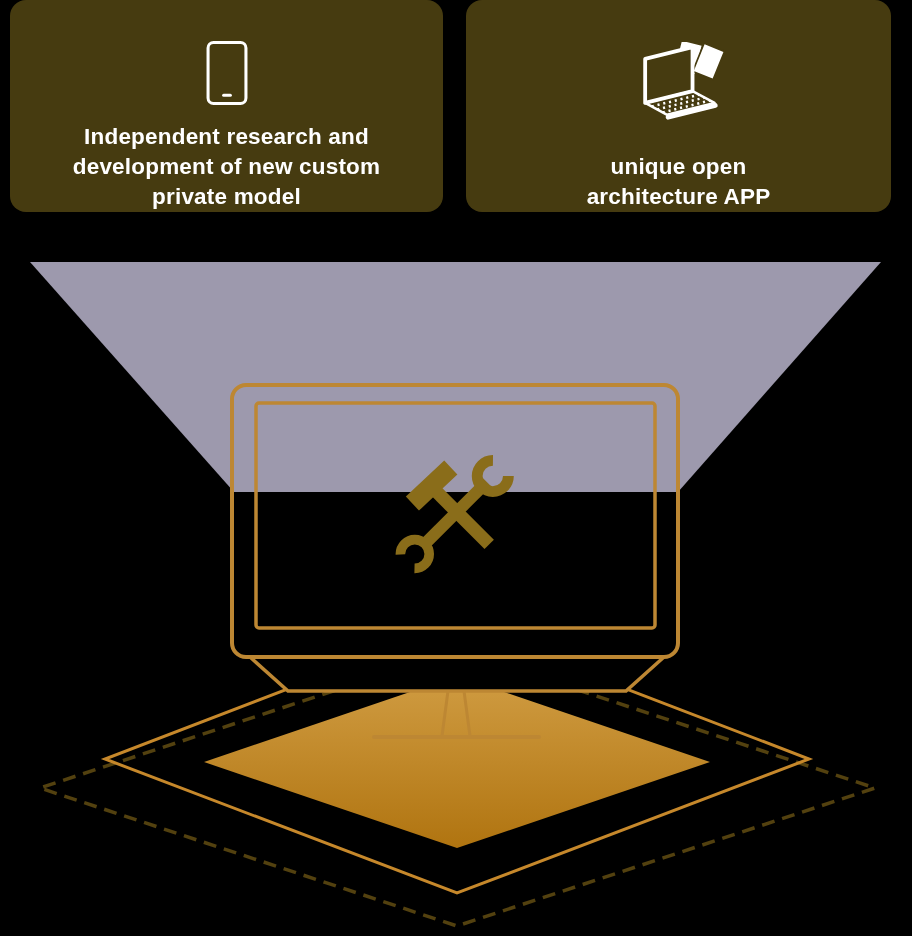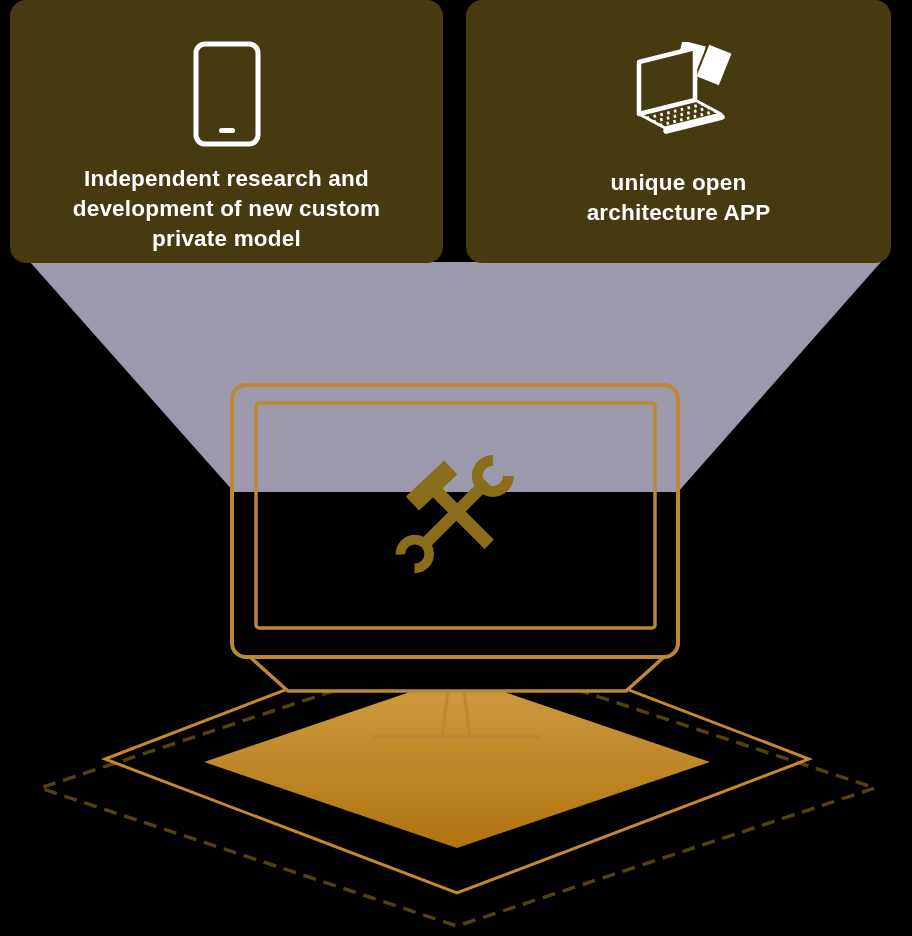--- a/index.html
+++ b/index.html
@@ -9,21 +9,21 @@
     position: relative;
     width: 912px;
     height: 936px;
     background: #000;
     overflow: hidden;
   }
   .scene { position: absolute; left: 0; top: 0; display: block; }
   .card {
     position: absolute;
     top: 0;
-    height: 263px;
+    height: 212px;
     background: #463b10;
     border-radius: 16px;
     display: flex;
     flex-direction: column;
     align-items: center;
     color: #fff;
   }
   .card-left  { left: 10px;  width: 433px; padding-top: 40px; }
   .card-right { left: 466px; width: 425px; padding-top: 42px; }
   .card-label {

